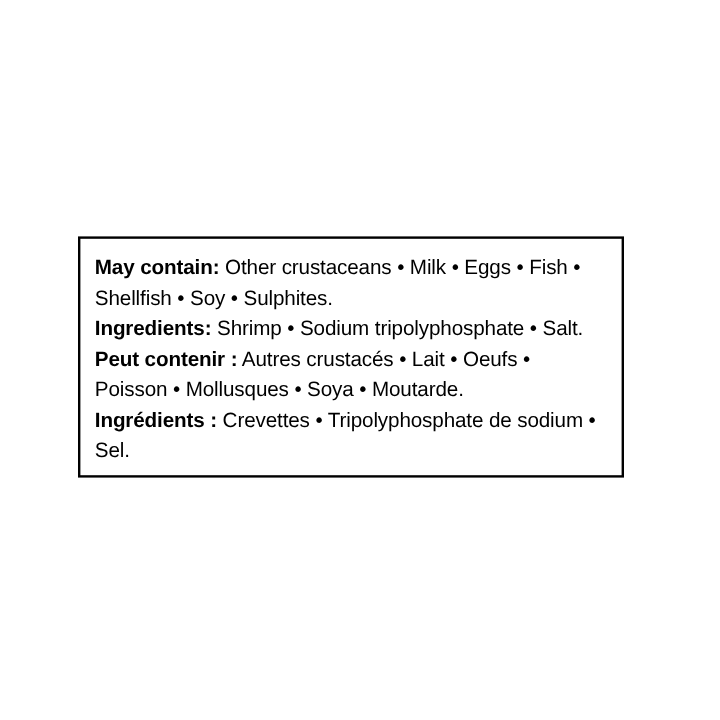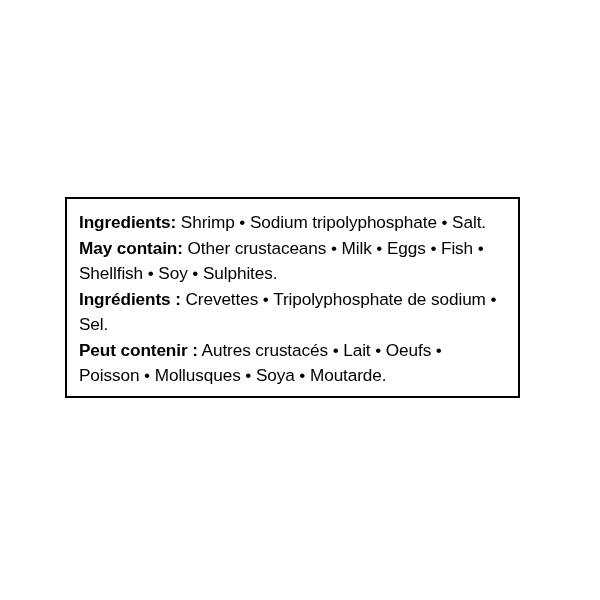--- a/index.html
+++ b/index.html
@@ -45,22 +45,22 @@
   .body-text {
     font-weight: normal;
   }
 </style>
 </head>
 <body>
 
 <div id="label-panel">
   <div id="label-content">
 
+    <p class="para"><span class="lead">May contain:</span><span class="body-text"> Other crustaceans • Milk • Eggs • Fish • Shellfish • Soy • Sulphites.</span></p>
+
     <p class="para"><span class="lead">Ingredients:</span><span class="body-text"> Shrimp • Sodium tripolyphosphate • Salt.</span></p>
 
-    <p class="para"><span class="lead">May contain:</span><span class="body-text"> Other crustaceans • Milk • Eggs • Fish • Shellfish • Soy • Sulphites.</span></p>
+    <p class="para"><span class="lead">Peut contenir :</span><span class="body-text"> Autres crustacés • Lait • Oeufs • Poisson • Mollusques • Soya • Moutarde.</span></p>
 
     <p class="para"><span class="lead">Ingrédients :</span><span class="body-text"> Crevettes • Tripolyphosphate de sodium • Sel.</span></p>
-
-    <p class="para"><span class="lead">Peut contenir :</span><span class="body-text"> Autres crustacés • Lait • Oeufs • Poisson • Mollusques • Soya • Moutarde.</span></p>
 
   </div>
 </div>
 
 </body></html>

